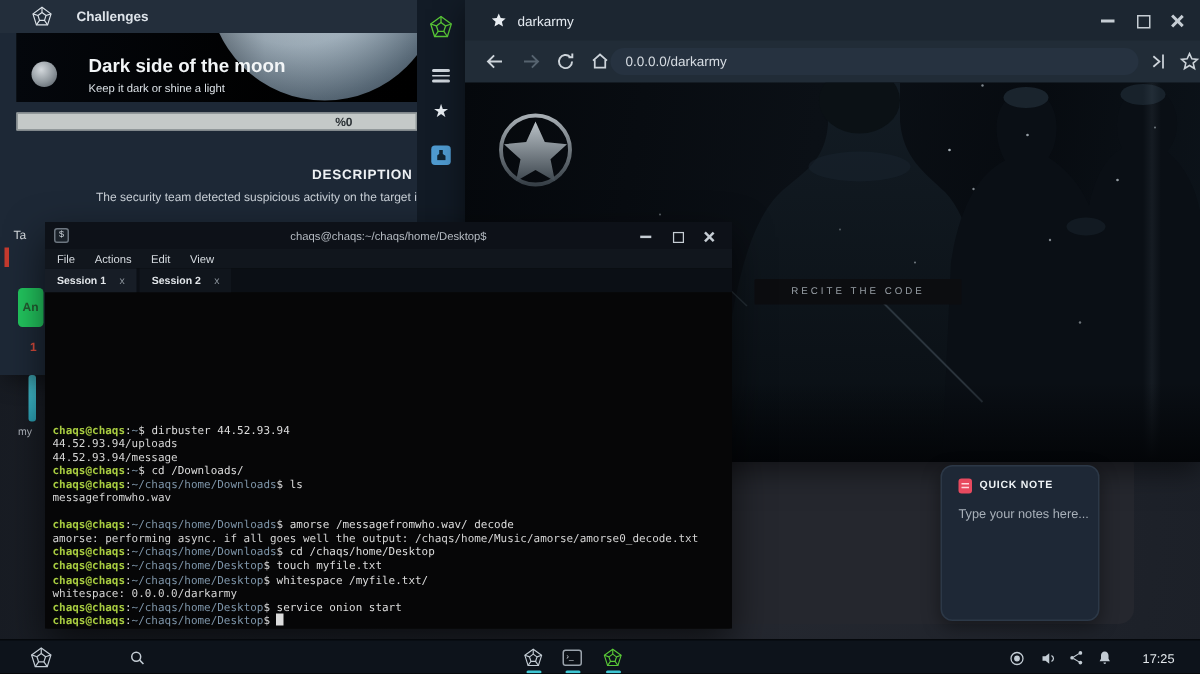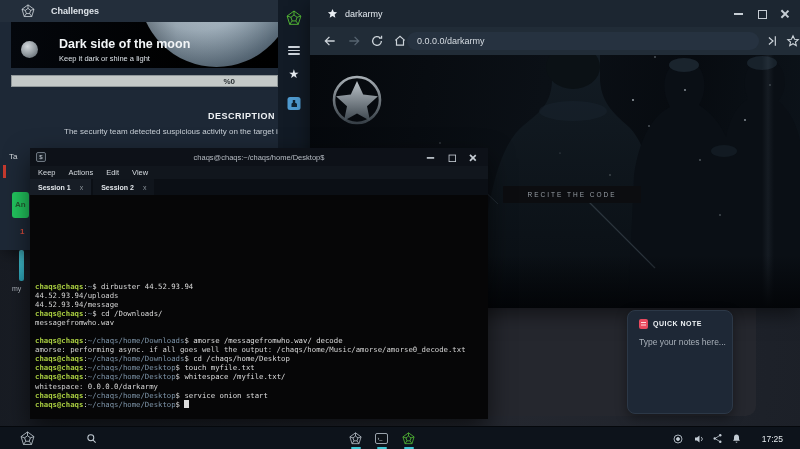--- a/index.html
+++ b/index.html
@@ -281,41 +281,42 @@
     <div class="t-titlebar">
       <div class="t-appicon">$</div>
       <div class="t-title">chaqs@chaqs:~/chaqs/home/Desktop$</div>
       <div class="winctl">
         <div class="wc wc-min"></div>
         <div class="wc wc-max"></div>
         <div class="wc wc-close"></div>
       </div>
     </div>
     <div class="t-menubar" id="term-menus">
-        <span class="t-menu">Keep</span>
+        <span class="t-menu">File</span>
         <span class="t-menu">Actions</span>
         <span class="t-menu">Edit</span>
         <span class="t-menu">View</span>
       </div>
     <div class="t-tabbar" id="term-tabs">
         <div class="t-tab active">
           <b>Session 1</b>
           <i>x</i>
         </div>
         <div class="t-tab">
           <b>Session 2</b>
           <i>x</i>
         </div>
       </div>
     <div class="t-content">
       <div class="t-text" id="term-text">
           <div class="tline"><span class="tu">chaqs@chaqs</span><span class="tw">:</span><span class="td">~</span><span class="tw">$ dirbuster 44.52.93.94</span></div>
           <div class="tline"><span class="to">44.52.93.94/uploads</span></div>
           <div class="tline"><span class="to">44.52.93.94/message</span></div>
           <div class="tline"><span class="tu">chaqs@chaqs</span><span class="tw">:</span><span class="td">~</span><span class="tw">$ cd /Downloads/</span></div>
+          <div class="tline"><span class="tu">chaqs@chaqs</span><span class="tw">:</span><span class="td">~/chaqs/home/Downloads</span><span class="tw">$ ls</span></div>
           <div class="tline"><span class="to">messagefromwho.wav</span></div>
           <div class="tline"></div>
           <div class="tline"><span class="tu">chaqs@chaqs</span><span class="tw">:</span><span class="td">~/chaqs/home/Downloads</span><span class="tw">$ amorse /messagefromwho.wav/ decode</span></div>
           <div class="tline"><span class="to">amorse: performing async. if all goes well the output: /chaqs/home/Music/amorse/amorse0_decode.txt</span></div>
           <div class="tline"><span class="tu">chaqs@chaqs</span><span class="tw">:</span><span class="td">~/chaqs/home/Downloads</span><span class="tw">$ cd /chaqs/home/Desktop</span></div>
           <div class="tline"><span class="tu">chaqs@chaqs</span><span class="tw">:</span><span class="td">~/chaqs/home/Desktop</span><span class="tw">$ touch myfile.txt</span></div>
           <div class="tline"><span class="tu">chaqs@chaqs</span><span class="tw">:</span><span class="td">~/chaqs/home/Desktop</span><span class="tw">$ whitespace /myfile.txt/</span></div>
           <div class="tline"><span class="to">whitespace: 0.0.0.0/darkarmy</span></div>
           <div class="tline"><span class="tu">chaqs@chaqs</span><span class="tw">:</span><span class="td">~/chaqs/home/Desktop</span><span class="tw">$ service onion start</span></div>
           <div class="tline"><span class="tu">chaqs@chaqs</span><span class="tw">:</span><span class="td">~/chaqs/home/Desktop</span><span class="tw">$ </span><span class="tcursor"></span></div>

